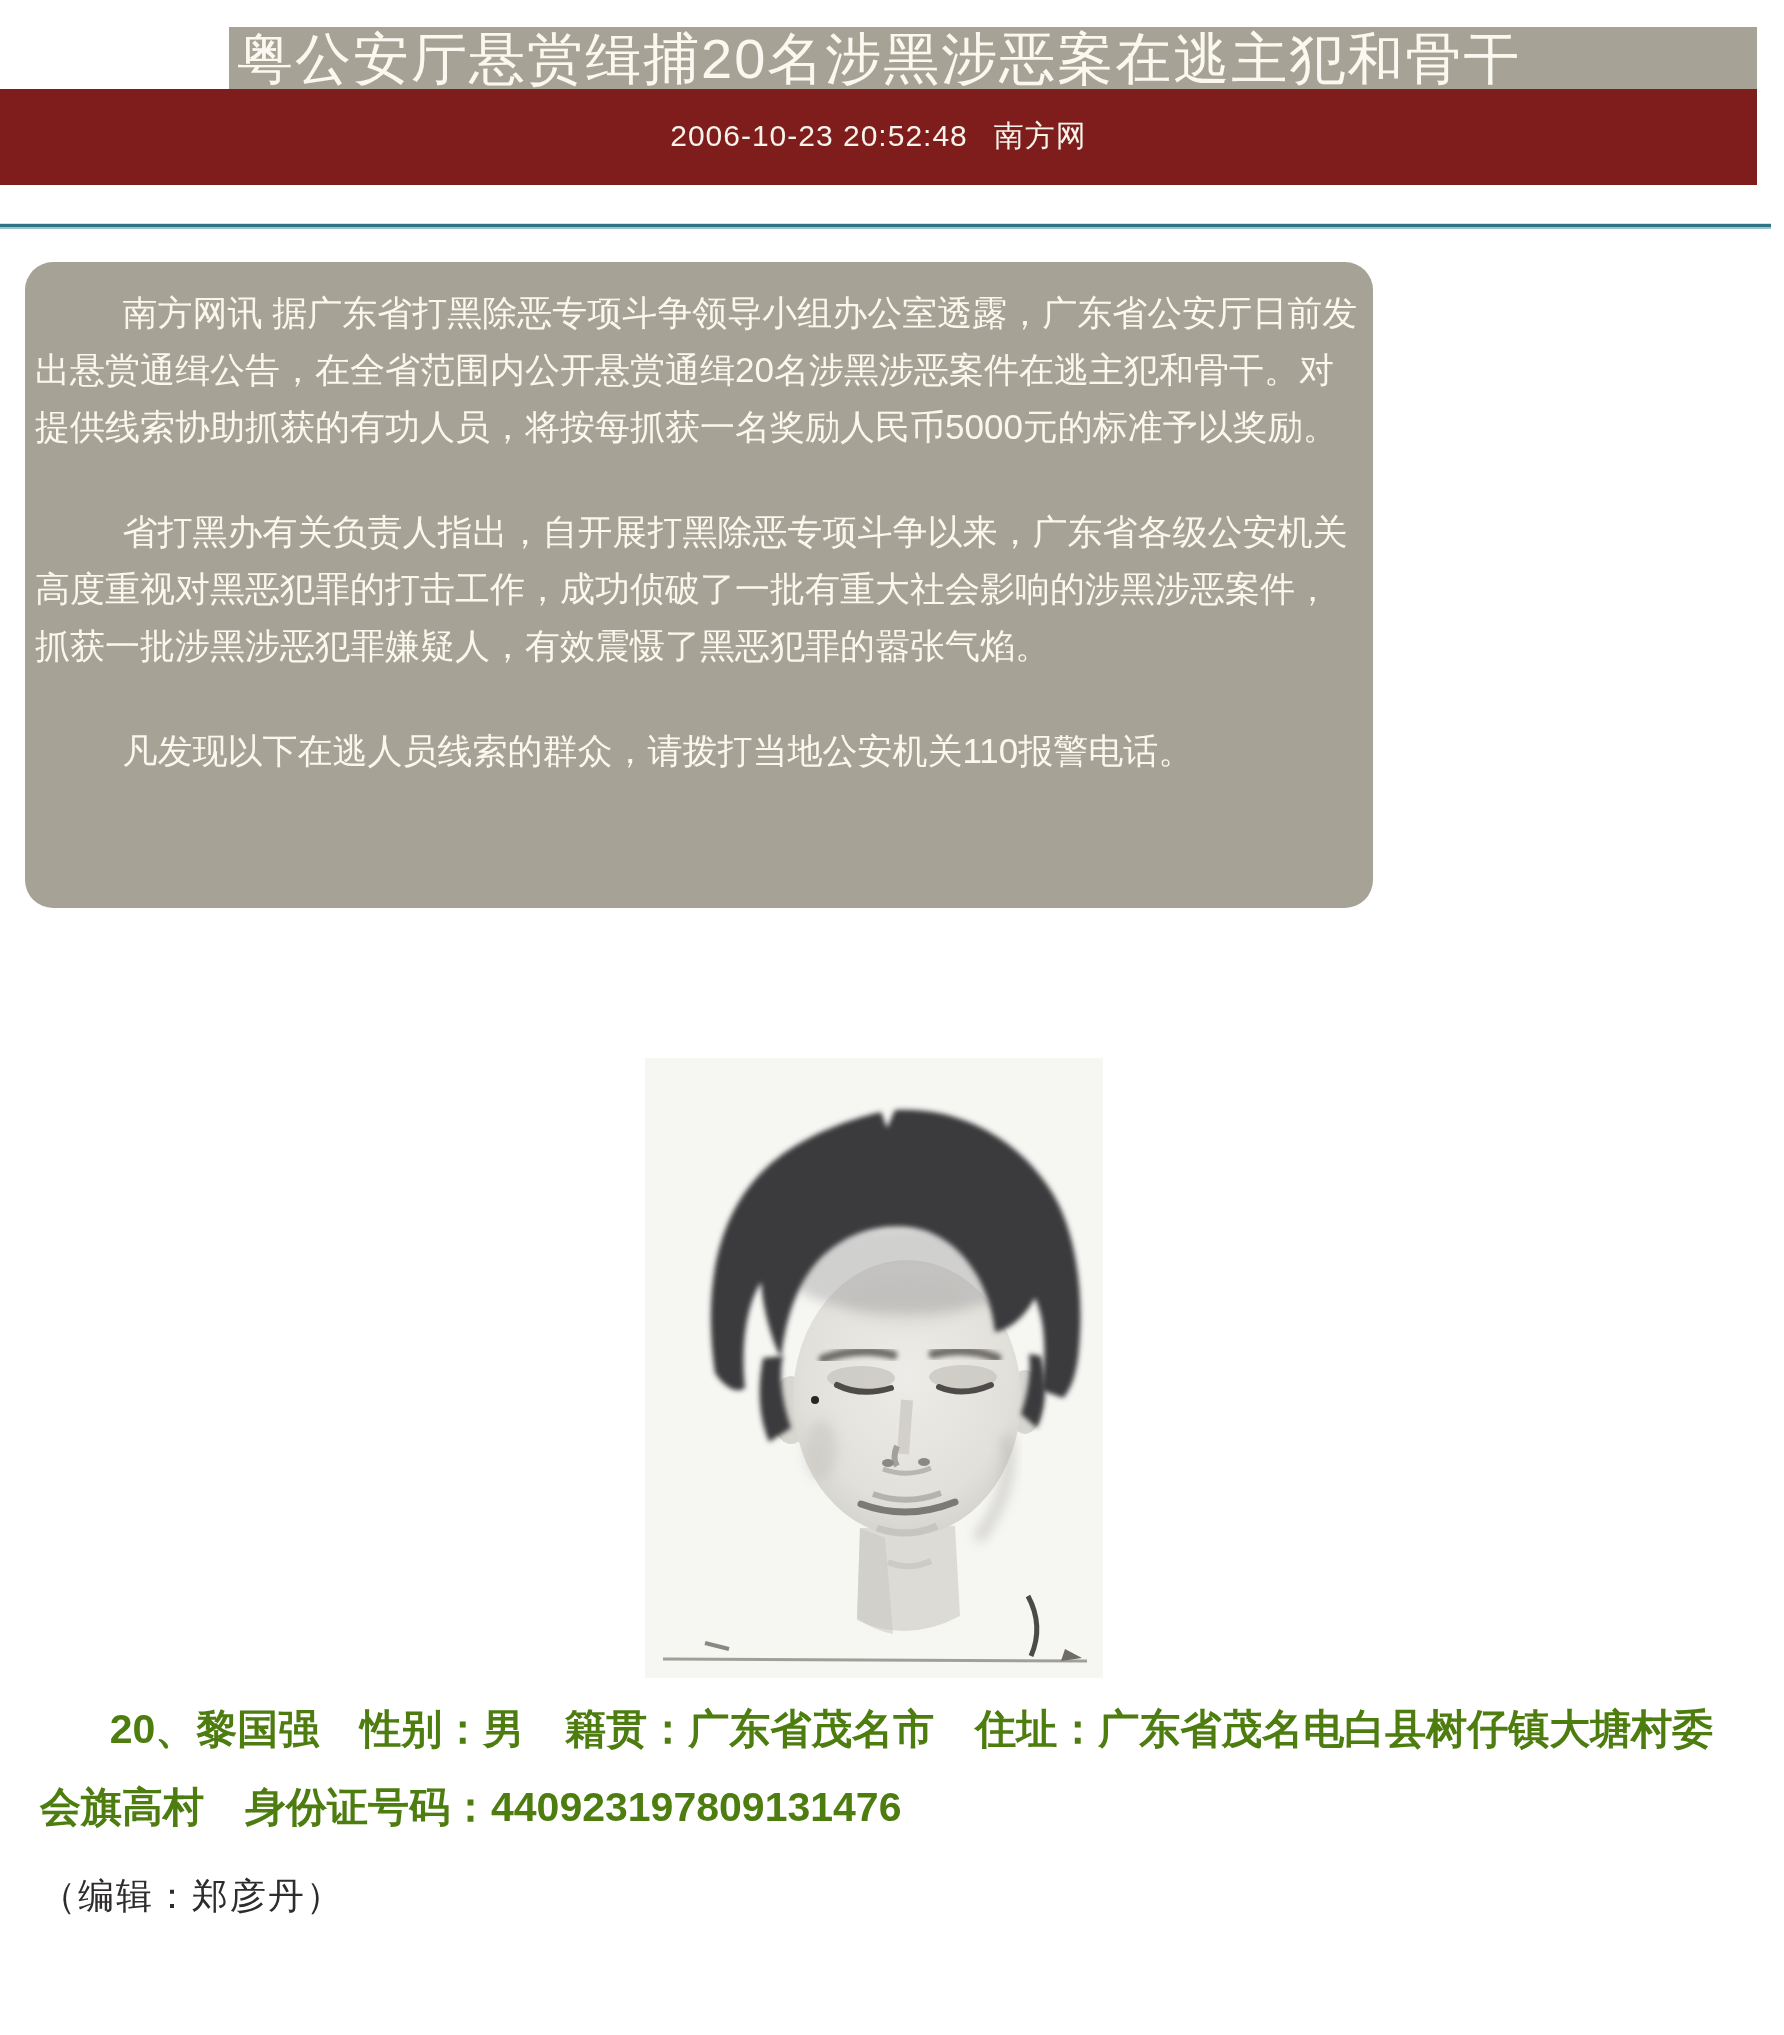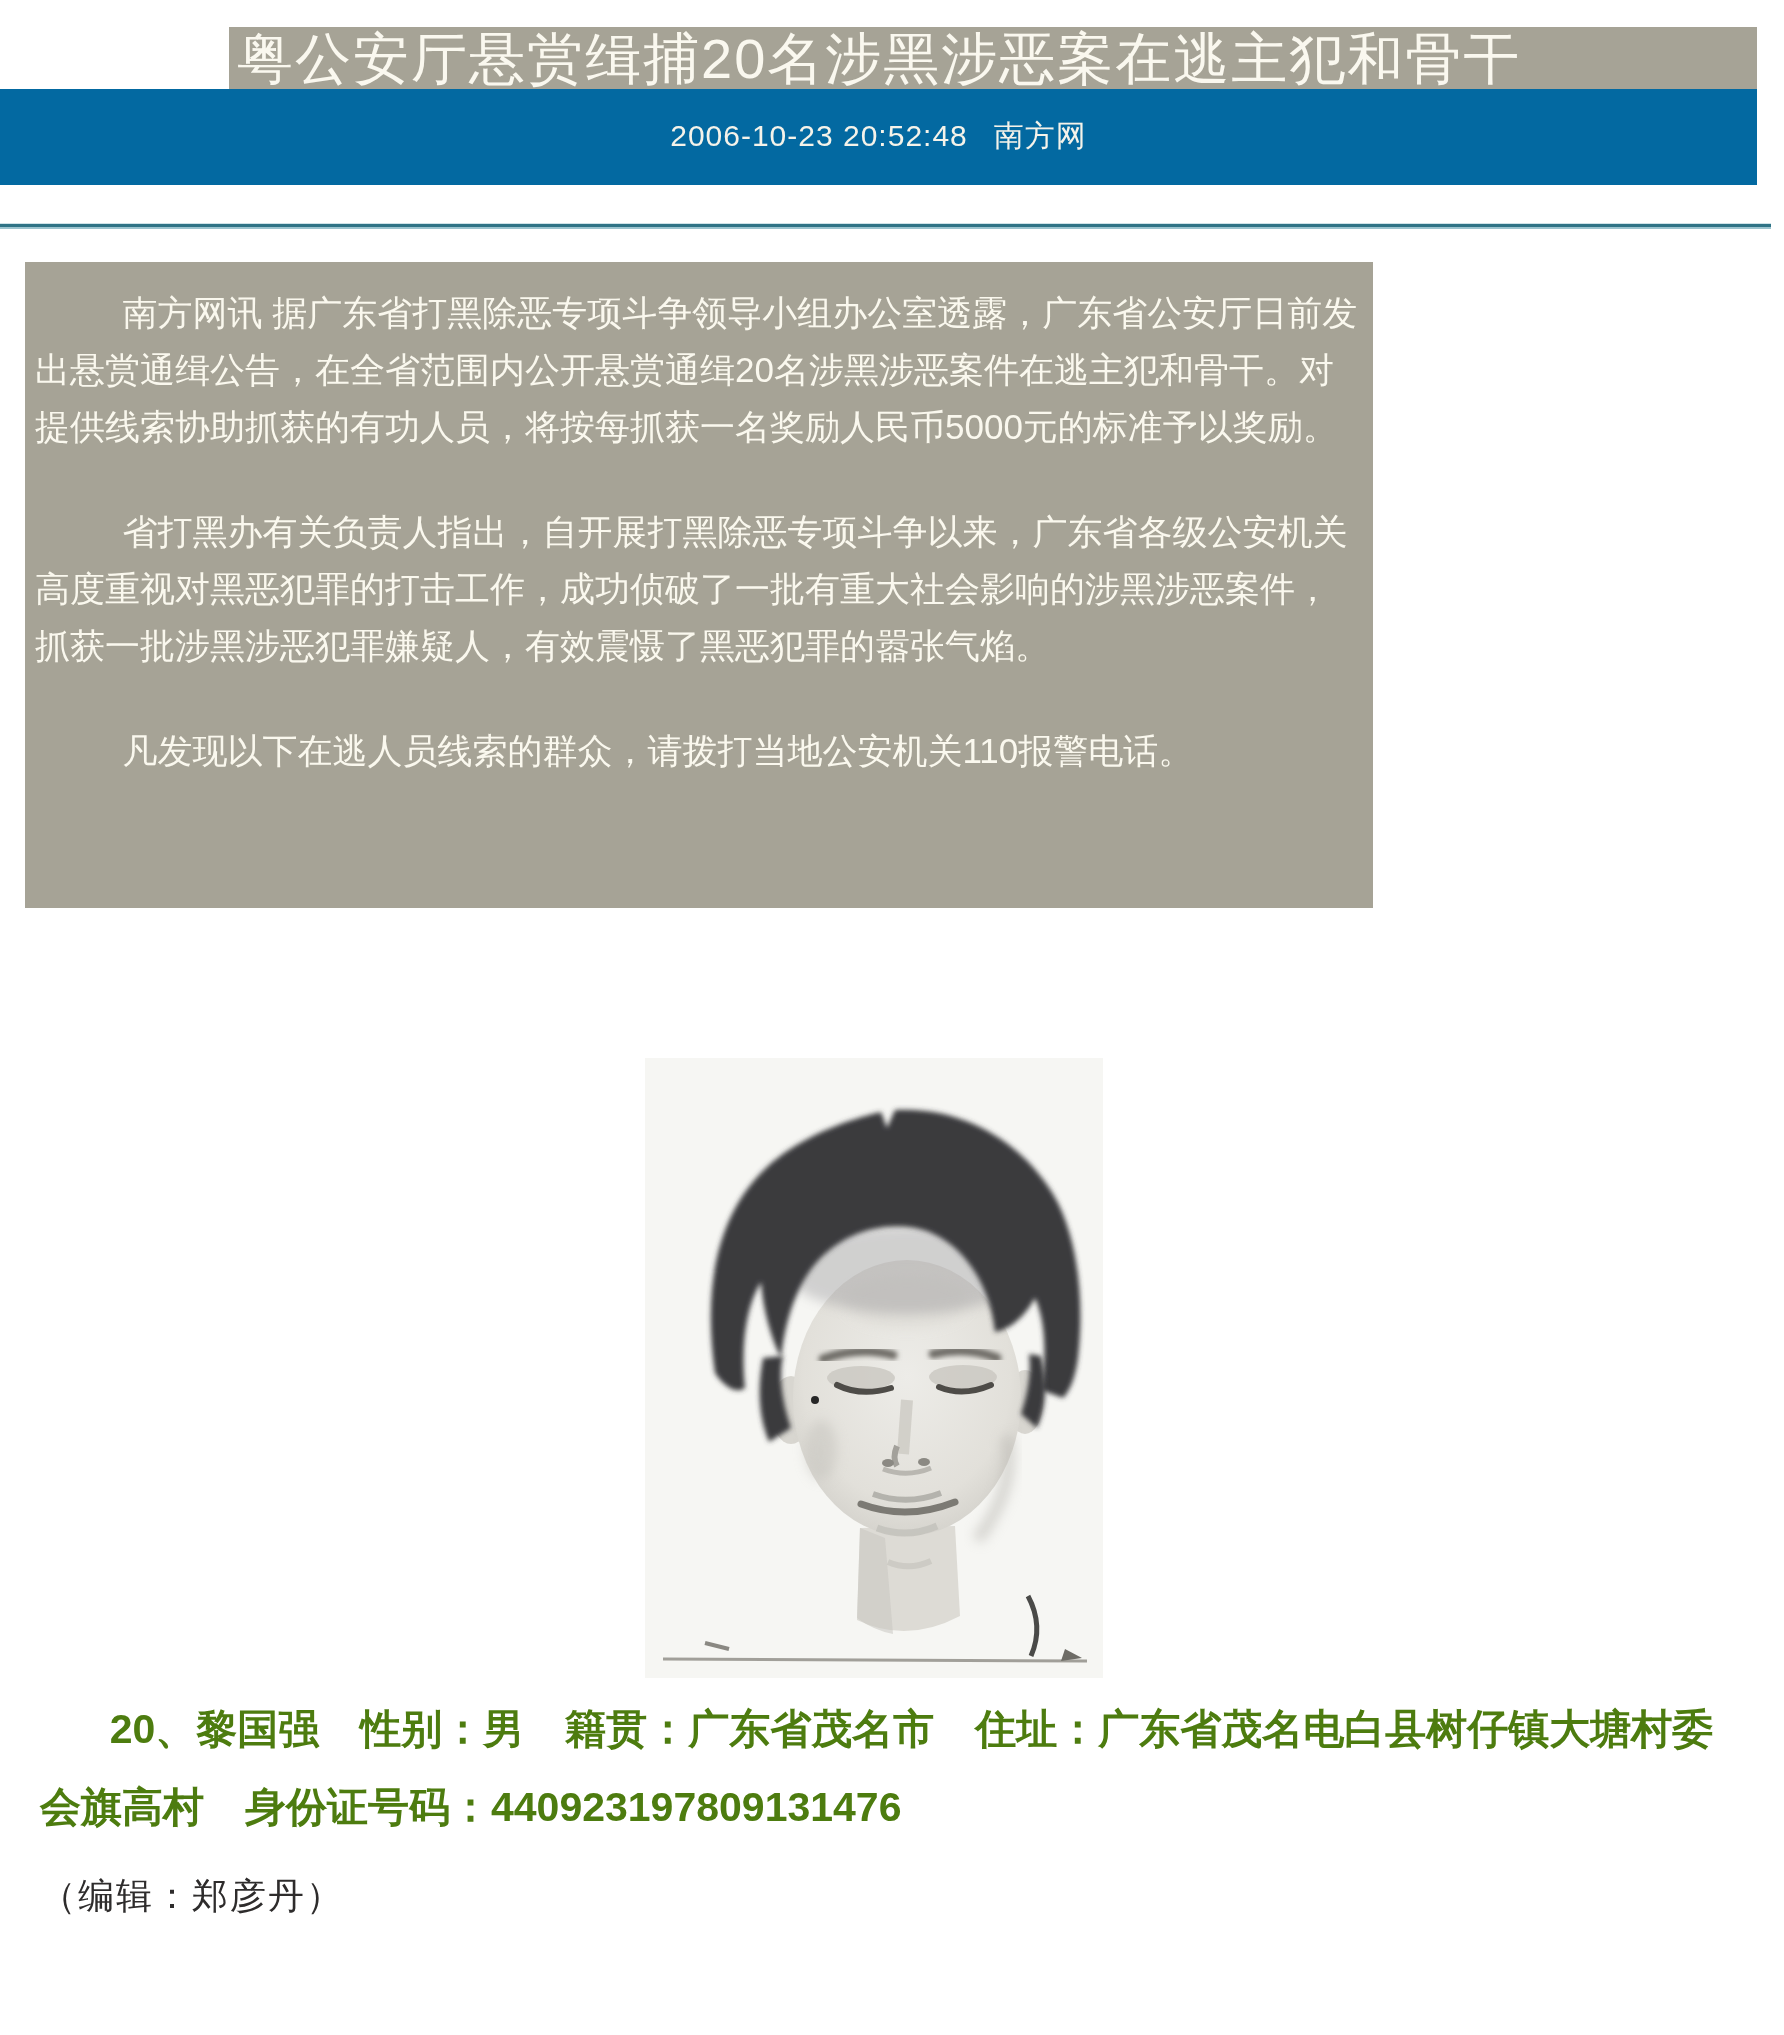--- a/index.html
+++ b/index.html
@@ -9,40 +9,40 @@
   
   .title-block{
     position:absolute;left:229px;top:27px;width:1528px;height:62px;
     background:#a6a396;color:#faf8ef;
     font-size:56px;font-weight:normal;line-height:64px;
     letter-spacing:2px;padding-left:8px;box-sizing:border-box;
     white-space:nowrap;overflow:hidden;
   }
   .header-band{
     position:absolute;left:0;top:89px;width:1757px;height:96px;
-    background:#0369a1;color:#f5f3ea;
+    background:#7f1d1d;color:#f5f3ea;
     text-align:center;
   }
   .header-band .dateline{
     margin-top:27px;font-size:30px;letter-spacing:1px;
   }
   .header-band .src{margin-left:26px;}
 
   
   .rule{
     position:absolute;left:0;top:223px;width:1771px;height:6px;
     background:linear-gradient(to bottom,#cfe3e8 0 1px,#2f7386 1px 4px,#9cc4cf 4px 6px);
   }
 
   
   .article-box{
     position:absolute;left:25px;top:262px;width:1348px;height:646px;
     background:#a6a396;color:#faf8ee;
     padding:22px 10px;box-sizing:border-box;
-    font-size:35px;line-height:57px;
+    font-size:35px;line-height:57px;border-radius:28px;
   }
   .article-box p{margin:0 0 48px 0;text-indent:2.5em;}
   .article-box p.last{margin-bottom:38px;}
   .article-box .attachment{
     font-weight:bold;text-indent:1.7em;margin:0;
   }
 
   
   .photo{
     position:absolute;left:645px;top:1058px;width:458px;height:620px;

